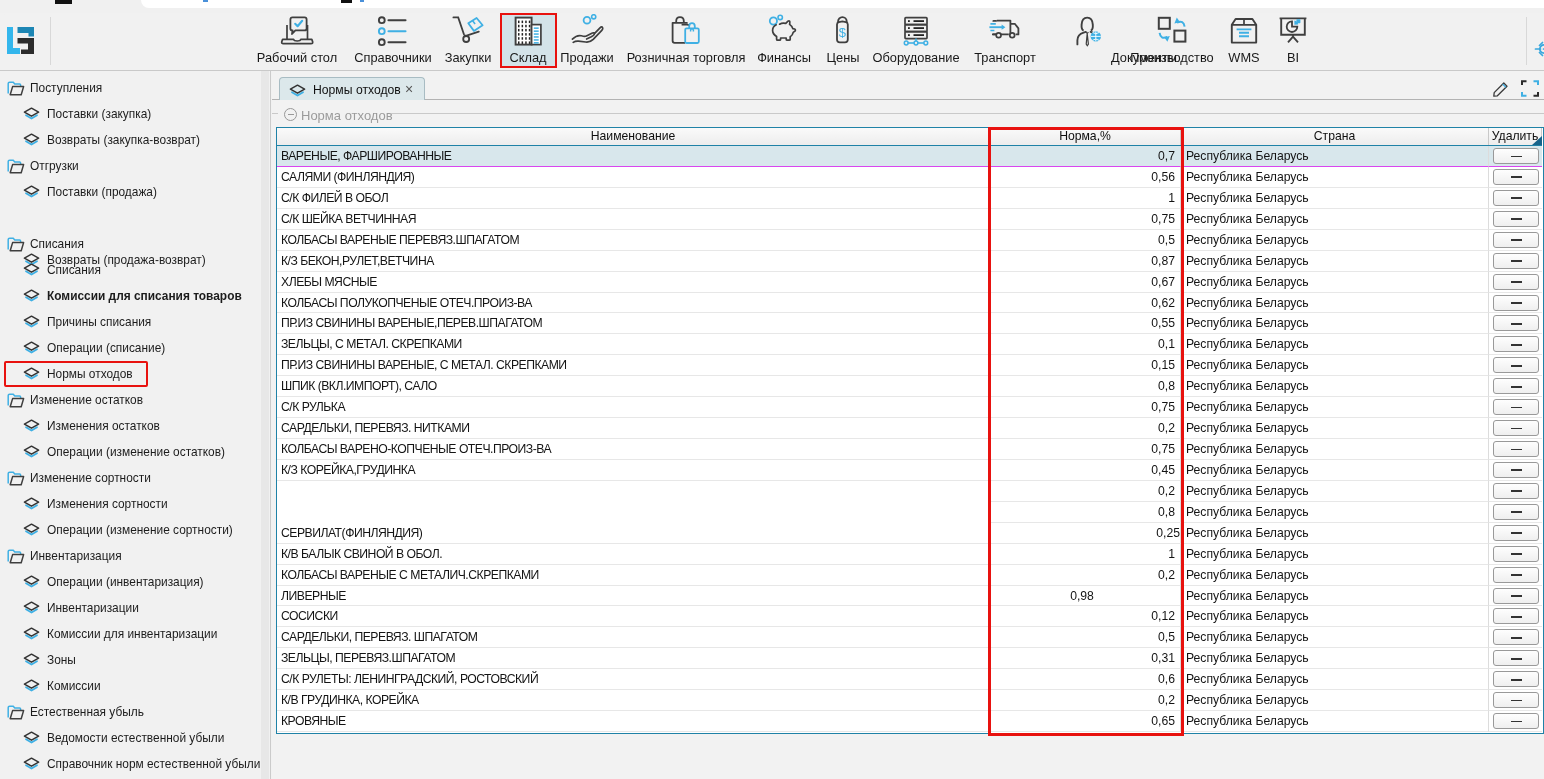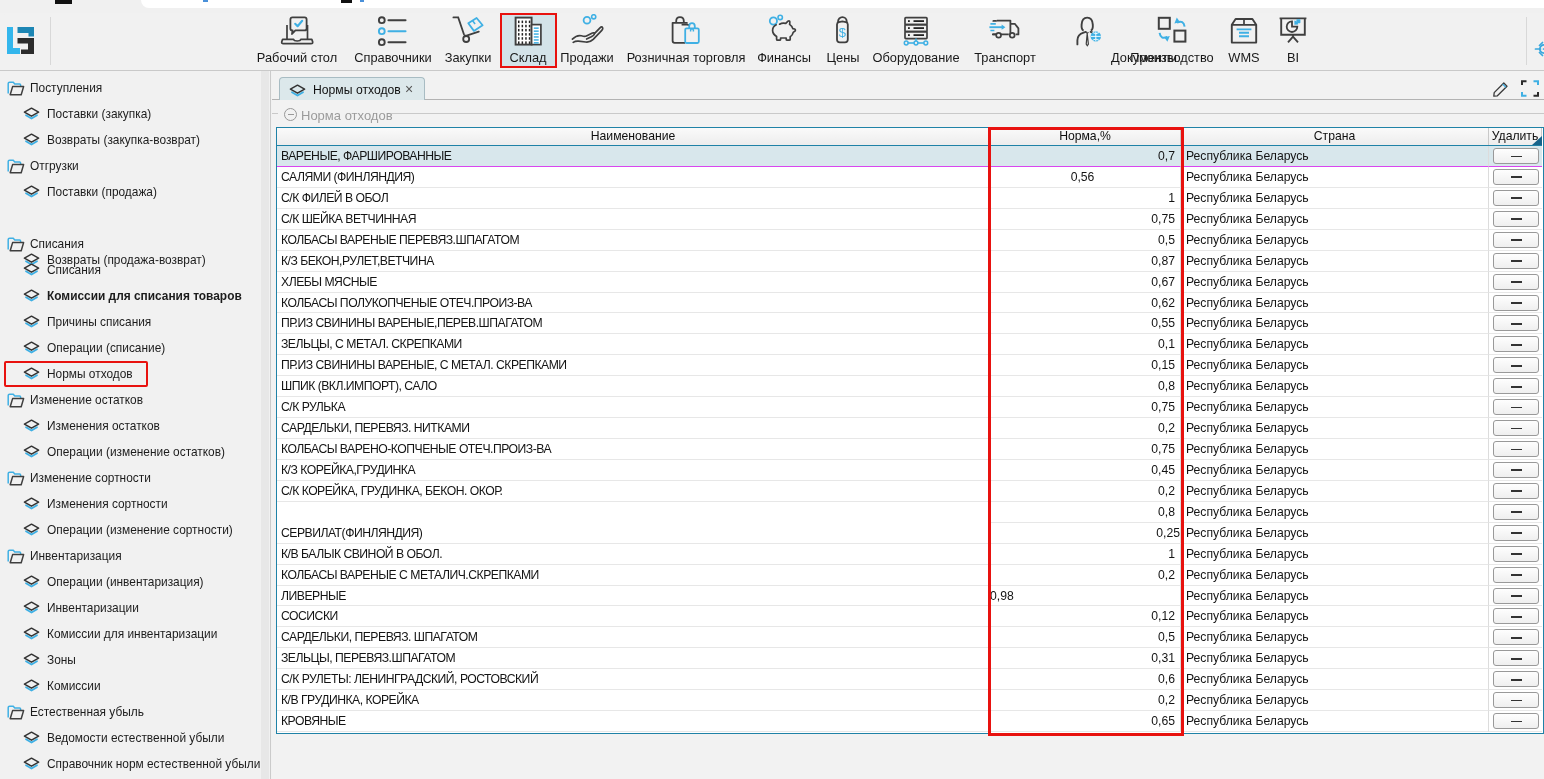--- a/index.html
+++ b/index.html
@@ -364,21 +364,21 @@
 <div class="row sel" style="top:18.00px">
 <div class="c" style="left:0;width:713px;padding-left:4px;letter-spacing:-0.5px">ВАРЕНЫЕ, ФАРШИРОВАННЫЕ</div>
 <div class="c" style="left:713px;width:191px;text-align:right;padding-right:5px">0,7</div>
 <div class="c" style="left:904px;width:308px;padding-left:5px">Республика Беларусь</div>
 <div class="c" style="left:1212px;width:53px;border-right:none">
               <div class="mbtn"></div>
             </div>
 </div>
 <div class="row" style="top:38.93px">
 <div class="c" style="left:0;width:713px;padding-left:4px;letter-spacing:-0.5px">САЛЯМИ (ФИНЛЯНДИЯ)</div>
-<div class="c" style="left:713px;width:191px;text-align:center;padding-right:5px">0,56</div>
+<div class="c" style="left:713px;width:191px;text-align:right;padding-right:5px">0,56</div>
 <div class="c" style="left:904px;width:308px;padding-left:5px">Республика Беларусь</div>
 <div class="c" style="left:1212px;width:53px;border-right:none">
               <div class="mbtn"></div>
             </div>
 </div>
 <div class="row" style="top:59.86px">
 <div class="c" style="left:0;width:713px;padding-left:4px;letter-spacing:-0.5px">С/К ФИЛЕЙ В ОБОЛ</div>
 <div class="c" style="left:713px;width:191px;text-align:right;padding-right:5px">1</div>
 <div class="c" style="left:904px;width:308px;padding-left:5px">Республика Беларусь</div>
 <div class="c" style="left:1212px;width:53px;border-right:none">
@@ -483,21 +483,20 @@
 </div>
 <div class="row" style="top:331.95px">
 <div class="c" style="left:0;width:713px;padding-left:4px;letter-spacing:-0.5px">К/З КОРЕЙКА,ГРУДИНКА</div>
 <div class="c" style="left:713px;width:191px;text-align:right;padding-right:5px">0,45</div>
 <div class="c" style="left:904px;width:308px;padding-left:5px">Республика Беларусь</div>
 <div class="c" style="left:1212px;width:53px;border-right:none">
               <div class="mbtn"></div>
             </div>
 </div>
 <div class="row" style="top:352.88px">
-<div class="c" style="left:0;width:713px;padding-left:4px;letter-spacing:-0.5px">С/К КОРЕЙКА, ГРУДИНКА, БЕКОН. ОКОР.</div>
 <div class="c" style="left:713px;width:191px;text-align:right;padding-right:5px">0,2</div>
 <div class="c" style="left:904px;width:308px;padding-left:5px">Республика Беларусь</div>
 <div class="c" style="left:1212px;width:53px;border-right:none">
               <div class="mbtn"></div>
             </div>
 </div>
 <div class="row" style="top:373.81px">
 <div class="c" style="left:713px;width:191px;text-align:right;padding-right:5px">0,8</div>
 <div class="c" style="left:904px;width:308px;padding-left:5px">Республика Беларусь</div>
 <div class="c" style="left:1212px;width:53px;border-right:none">
@@ -523,21 +522,21 @@
 <div class="row" style="top:436.60px">
 <div class="c" style="left:0;width:713px;padding-left:4px;letter-spacing:-0.5px">КОЛБАСЫ ВАРЕНЫЕ С МЕТАЛИЧ.СКРЕПКАМИ</div>
 <div class="c" style="left:713px;width:191px;text-align:right;padding-right:5px">0,2</div>
 <div class="c" style="left:904px;width:308px;padding-left:5px">Республика Беларусь</div>
 <div class="c" style="left:1212px;width:53px;border-right:none">
               <div class="mbtn"></div>
             </div>
 </div>
 <div class="row" style="top:457.53px">
 <div class="c" style="left:0;width:713px;padding-left:4px;letter-spacing:-0.5px">ЛИВЕРНЫЕ</div>
-<div class="c" style="left:713px;width:191px;text-align:left;padding-right:6px">0,98</div>
+<div class="c" style="left:713px;width:191px;text-align:center;padding-right:6px">0,98</div>
 <div class="c" style="left:904px;width:308px;padding-left:5px">Республика Беларусь</div>
 <div class="c" style="left:1212px;width:53px;border-right:none">
               <div class="mbtn"></div>
             </div>
 </div>
 <div class="row" style="top:478.46px">
 <div class="c" style="left:0;width:713px;padding-left:4px;letter-spacing:-0.5px">СОСИСКИ</div>
 <div class="c" style="left:713px;width:191px;text-align:right;padding-right:5px">0,12</div>
 <div class="c" style="left:904px;width:308px;padding-left:5px">Республика Беларусь</div>
 <div class="c" style="left:1212px;width:53px;border-right:none">

